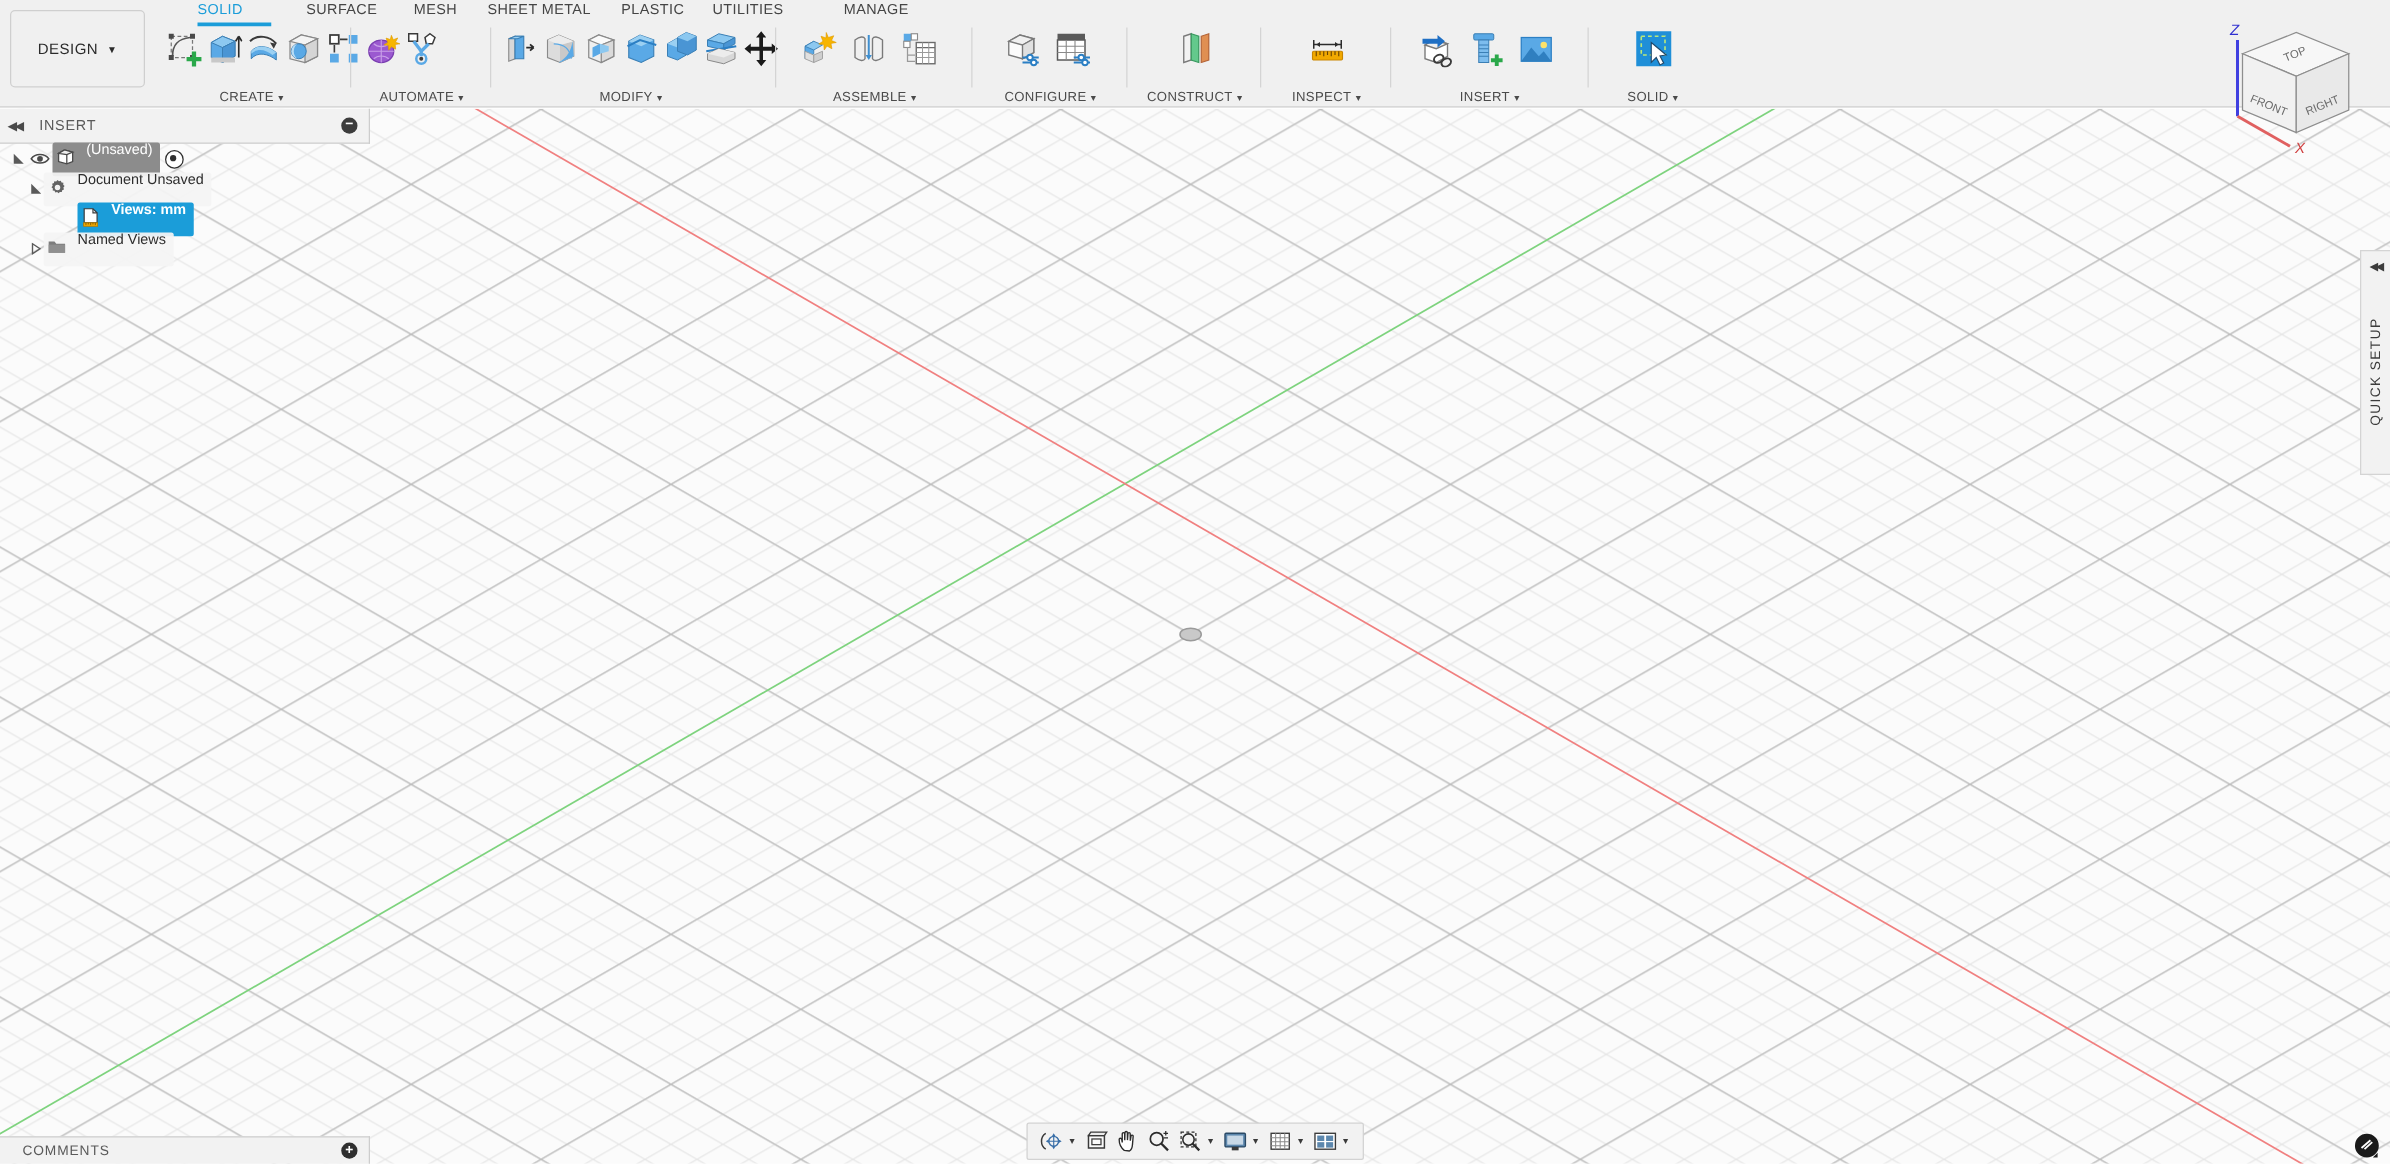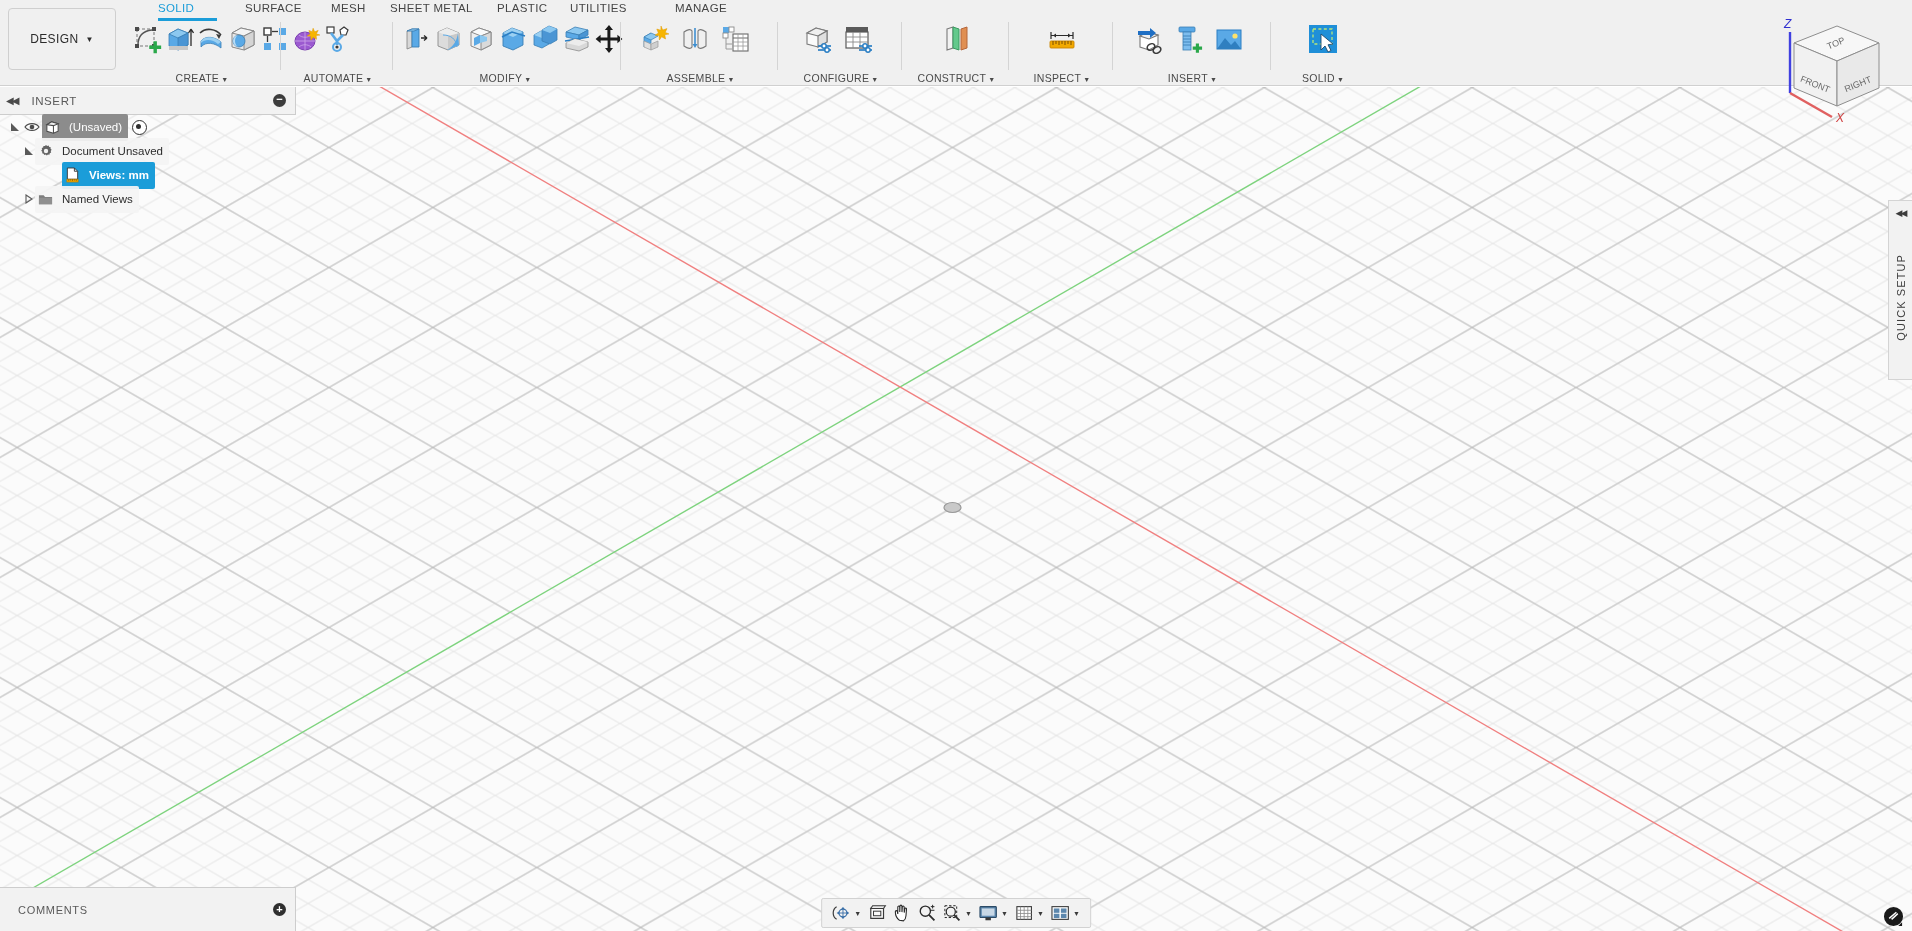--- a/index.html
+++ b/index.html
@@ -65,21 +65,21 @@
   .trow { position:relative; height:24px; display:flex; align-items:center; white-space:nowrap; }
   .tri {
     width:13px; height:24px; display:flex; align-items:center; justify-content:center;
     cursor:pointer;
   }
   .tri svg { display:block; }
   .eye { width:21px; height:24px; display:flex; align-items:center; justify-content:center; cursor:pointer; }
   .ticon { width:21px; height:24px; display:flex; align-items:center; justify-content:center; }
   .tlabel { font-size:11.5px; padding:0 6px; color:#2d2d2d; }
   .pill {
-    display:flex; align-items:center; height:27px; border-radius:2px;
+    display:flex; height:27px; border-radius:2px;
     background:rgba(244,244,244,.93);
   }
   .pill.selnode { background:#8c8c8c; }
   .pill.selnode .tlabel { color:#ffffff; }
   .pill.highlight { background:#1b9dd9; }
   .pill.highlight .tlabel { color:#ffffff; font-weight:bold; }
   .dot-btn {
     width:15px; height:15px; border-radius:50%; border:1.6px solid #2f2f2f;
     display:inline-block; position:relative; margin:0 4px; cursor:pointer; background:#fff;
   }
@@ -103,21 +103,21 @@
     display:flex; flex-direction:column; align-items:center; cursor:pointer;
   }
   #quicksetup .qs-chev { font-size:9px; color:#3c3c3c; margin-top:7px; letter-spacing:-2px;}
   #quicksetup .qs-text {
     writing-mode:vertical-rl; transform:rotate(180deg);
     font-size:11px; letter-spacing:1.1px; color:#3c3c3c; margin-top:36px;
   }
 
   
   #comments {
-    position:absolute; left:0; bottom:0; width:296px; height:44px;
+    position:absolute; left:0; bottom:0; width:296px; height:22px;
     background:#f2f2f2; border:1px solid #cdcdcd; border-left:none; border-bottom:none;
     display:flex; align-items:center;
   }
   #comments .ctitle { margin-left:18px; font-size:11px; color:#5a5a5a; letter-spacing:.7px; }
   #comments .plus {
     position:absolute; right:9px; width:13px; height:13px; border-radius:50%;
     background:#2f2f2f; color:#fff; font-size:11px; line-height:12px; text-align:center;
     cursor:pointer; font-weight:bold;
   }
 

